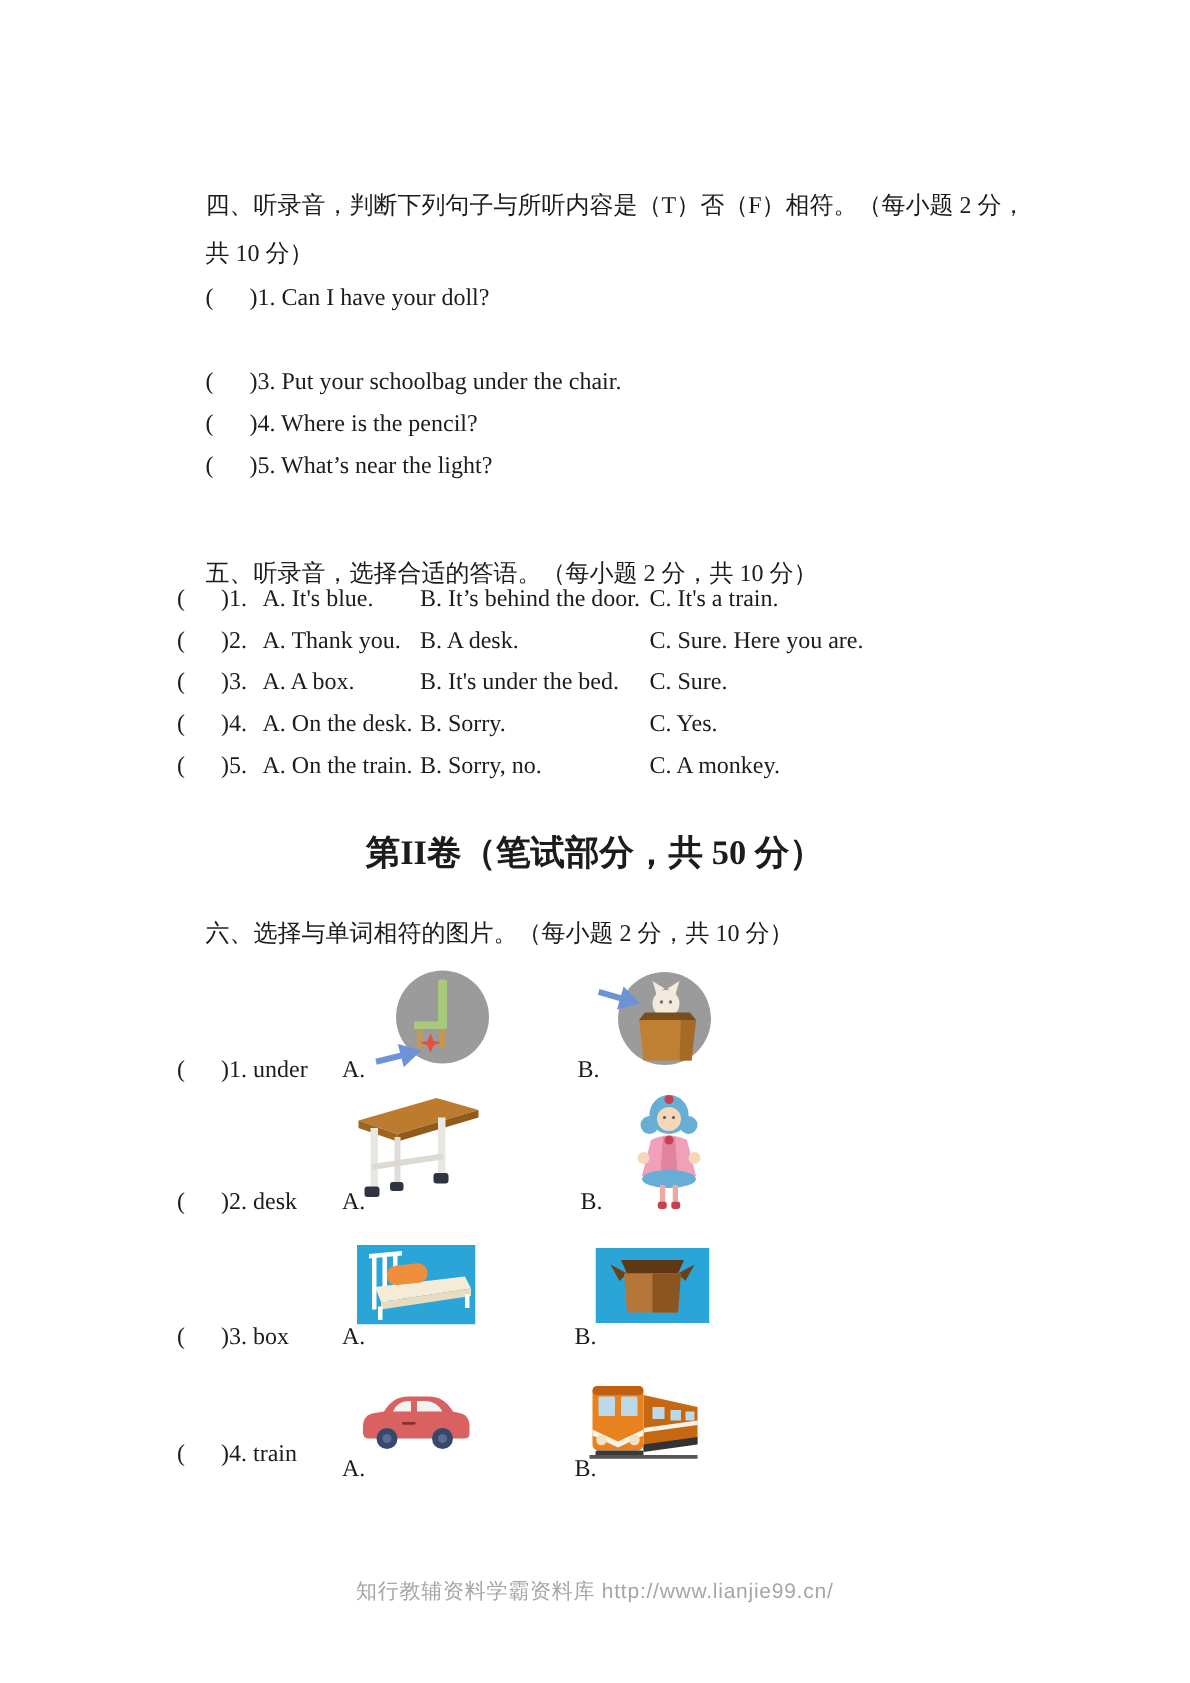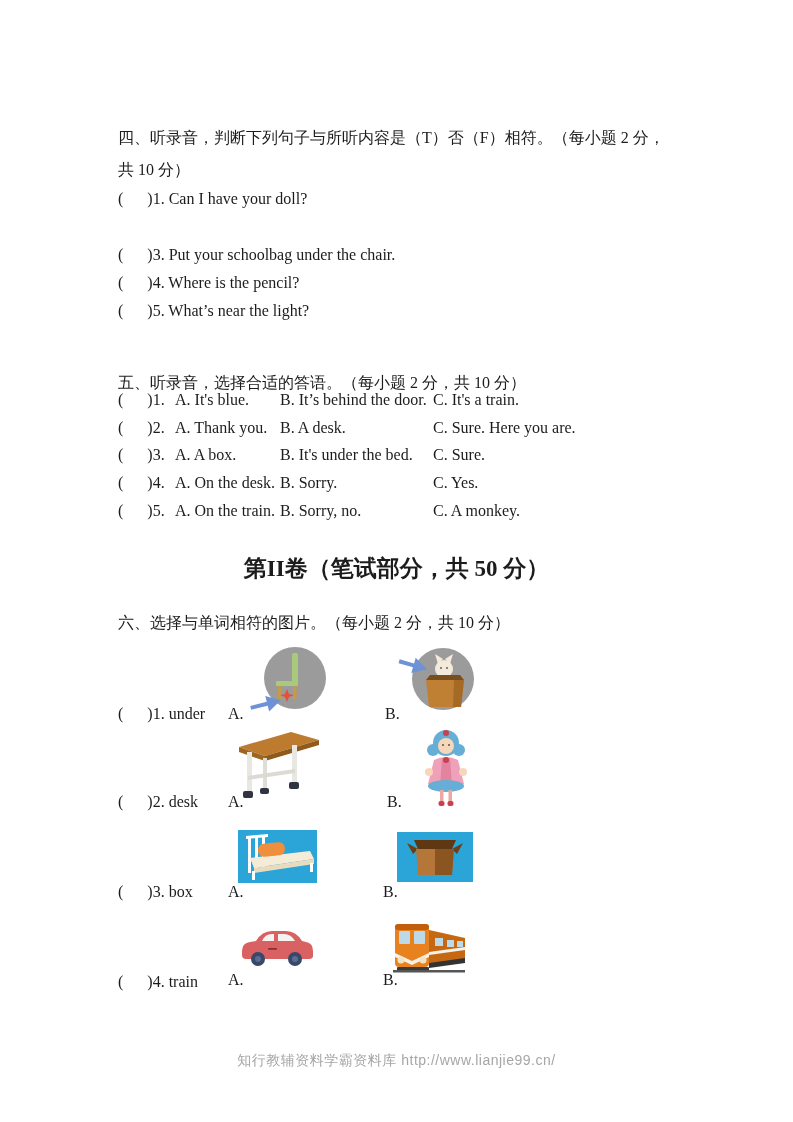--- a/index.html
+++ b/index.html
@@ -2,21 +2,21 @@
 <html><head>
 <meta charset="utf-8">
 <style>
   * { margin:0; padding:0; box-sizing:border-box; }
   html,body { background:#ffffff; }
   .page {
     position:relative; width:793px; height:1122px; background:#ffffff;
     font-family:"Liberation Serif","DejaVu Serif",serif;
     color:#1c1c1c; font-size:16px; overflow:hidden;
   }
-  .t { position:absolute; line-height:19px; }
+  .t { position:absolute; line-height:19px;margin-left:19px; }
   .pre { white-space:pre; }
   .left { left:118px; }
   .row5 { position:absolute; left:118px; width:600px; display:flex; line-height:19px; }
   .row5 .pfx { width:57px; white-space:pre; }
   .row5 .ca  { width:105px; white-space:pre; }
   .row5 .cb  { width:153px; white-space:pre; }
   .row5 .cc  { flex:1; white-space:pre; }
   .part2 { position:absolute; left:0; width:100%; text-align:center;
            font-weight:bold; font-size:23px; }
   .s6row { position:absolute; left:0; width:793px; }
@@ -166,21 +166,21 @@
       <rect width="76" height="50" fill="#2ba4d8"></rect>
       <polygon points="21,17 55,17 59,8 17,8" fill="#5f3813"></polygon>
       <polygon points="21,17 10,11 16,22" fill="#6b4015"></polygon>
       <polygon points="55,17 66,11 60,22" fill="#6b4015"></polygon>
       <polygon points="19,17 57,17 55,43 21,43" fill="#b5763a"></polygon>
       <polygon points="38,17 57,17 55,43 38,43" fill="#8a5520"></polygon>
     </svg>
   </div>
 
   <div class="s6row" style="top:916px;height:70px">
-    <span class="txt pre" style="left:118px;top:56px">(      )4. train</span>
+    <span class="txt pre" style="left:118px;top:44px">(      )4. train</span>
     <span class="txt" style="left:228px;top:54px">A.</span>
     <svg style="left:238px;top:7px" width="79" height="46" viewBox="0 0 79 46">
       <path d="M4 28 Q4 20 12 19 L18 18 Q24 8 34 8 L48 8 Q58 8 64 18 L68 19 Q75 20 75 28 L75 33 Q75 36 71 36 L8 36 Q4 36 4 32 Z" fill="#d96161"></path>
       <path d="M24 18 Q27 11 34 11 L36 11 L36 18 Z" fill="#f3f3f0"></path>
       <path d="M40 11 L46 11 Q53 11 57 18 L40 18 Z" fill="#f3f3f0"></path>
       <rect x="30" y="25" width="9" height="1.8" rx="0.9" fill="#8a2f2f"></rect>
       <circle cx="20" cy="36" r="7" fill="#37486b"></circle>
       <circle cx="20" cy="36" r="3" fill="#5a6c90"></circle>
       <circle cx="57" cy="36" r="7" fill="#37486b"></circle>
       <circle cx="57" cy="36" r="3" fill="#5a6c90"></circle>

